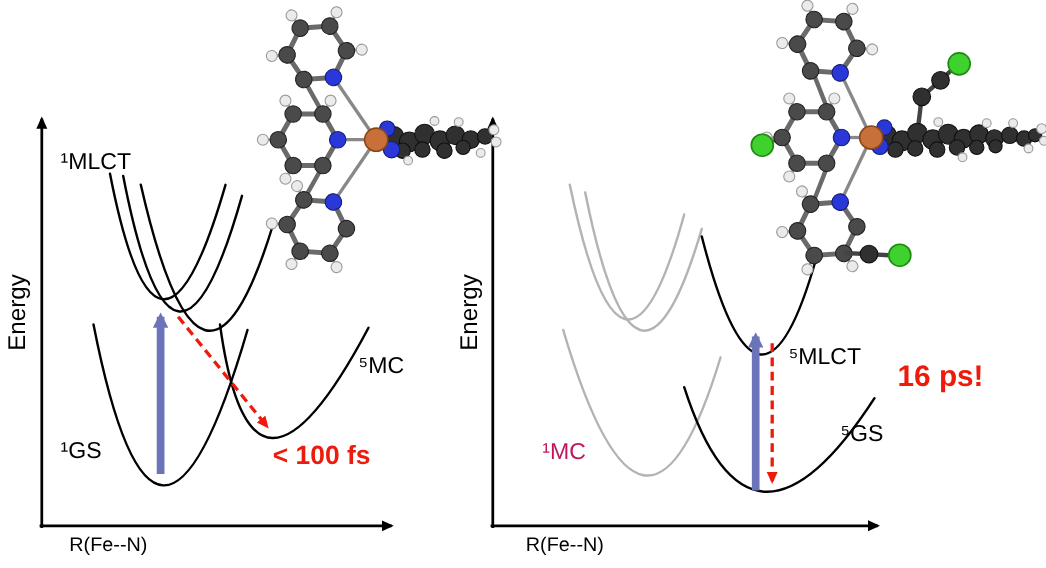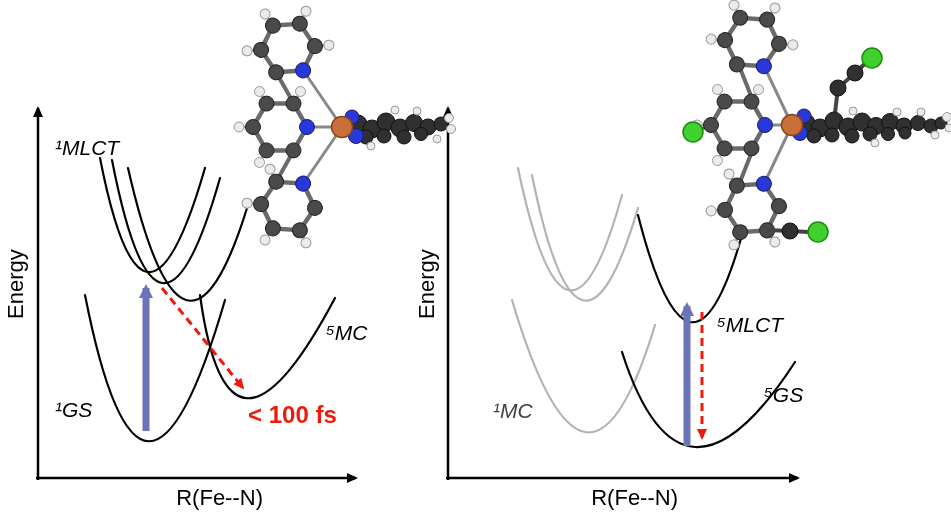--- a/index.html
+++ b/index.html
@@ -1,22 +1,22 @@
 <!DOCTYPE html>
 <html><head>
 <meta charset="utf-8">
 <style>
   html,body{margin:0;padding:0;background:#ffffff;font-family:"Liberation Sans","DejaVu Sans",sans-serif;}
   .figure{position:relative;width:951px;height:516px;background:#ffffff;overflow:hidden;}
   .figure svg{position:absolute;left:0;top:0;}
   .lbl{position:absolute;color:#000;font-size:21px;line-height:1.1;white-space:nowrap;}
-  .state{font-size:21px;font-style:italic;}
-  .gray{color:#404040;}
+  .state{font-size:21px;}
+  .gray{color:#be185d;}
   .energy{font-size:22px;width:140px;text-align:center;transform:rotate(-90deg);transform-origin:50% 50%;}
-  .xaxis{font-size:22px;width:200px;text-align:right;}
+  .xaxis{font-size:18px;width:200px;text-align:left;}
   .note-red{color:#ee1a0b;font-weight:700;font-size:24px;}
   .note-red.big{font-size:27px;}
 </style>
 </head>
 <body>
 
 <div class="figure">
 
   <svg width="951" height="516" viewBox="0 0 951 516">
     <defs>
@@ -182,13 +182,14 @@
   <div class="lbl state" style="left:55px;top:136px">¹MLCT</div>
   <div class="lbl state" style="left:55px;top:398px">¹GS</div>
   <div class="lbl state" style="left:326px;top:321px">⁵MC</div>
   <div class="lbl note-red" style="left:248px;top:402px">&lt; 100 fs</div>
 
   <div class="lbl energy" style="left:357px;top:272px">Energy</div>
   <div class="lbl xaxis" style="left:478px;top:486px">R(Fe--N)</div>
   <div class="lbl state" style="left:717px;top:313px">⁵MLCT</div>
   <div class="lbl state" style="left:764px;top:383px">⁵GS</div>
   <div class="lbl state gray" style="left:493px;top:399px">¹MC</div>
+  <div class="lbl note-red big" style="left:816px;top:328px">16 ps!</div>
 </div>
 
 </body></html>

